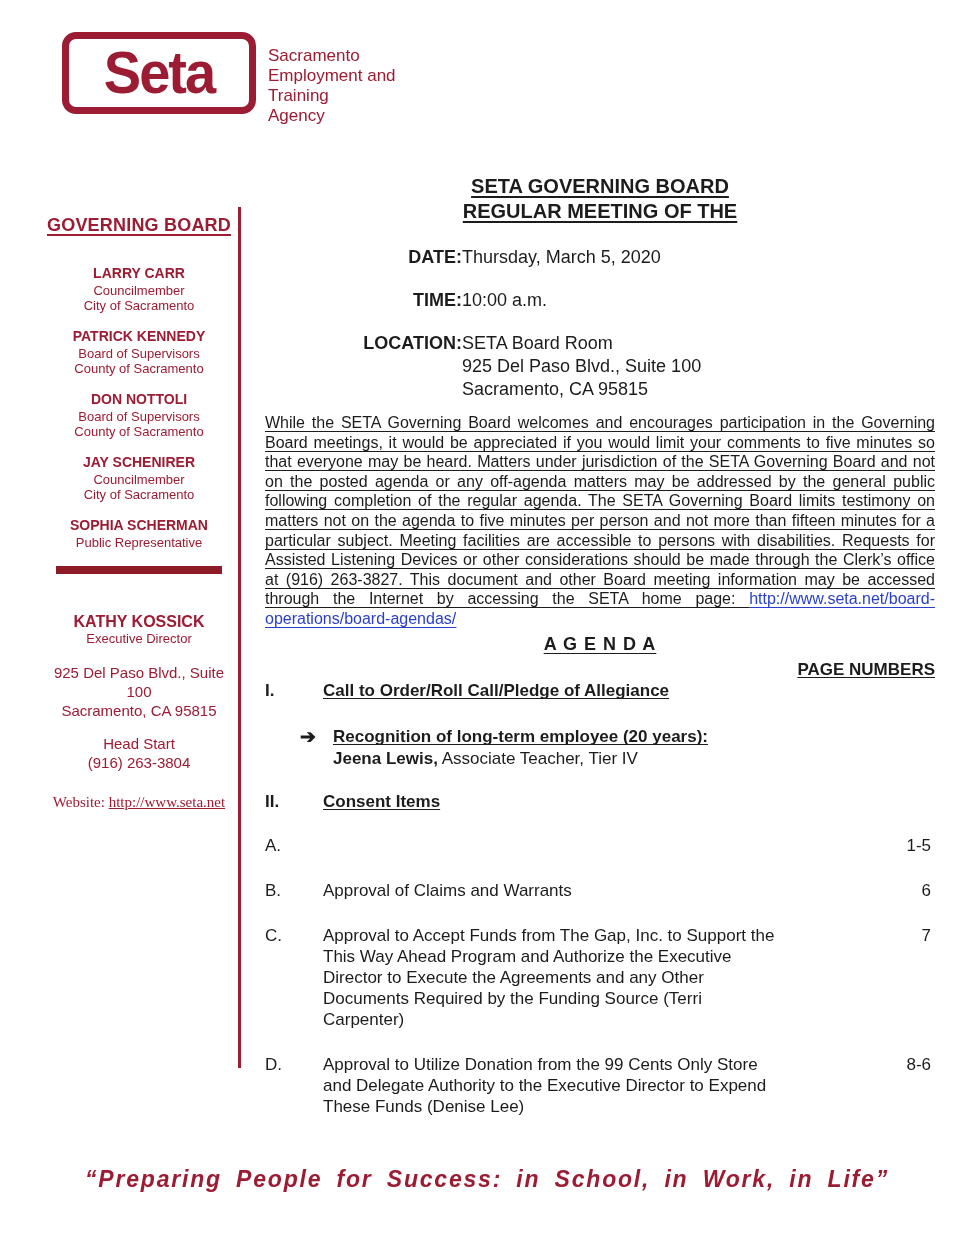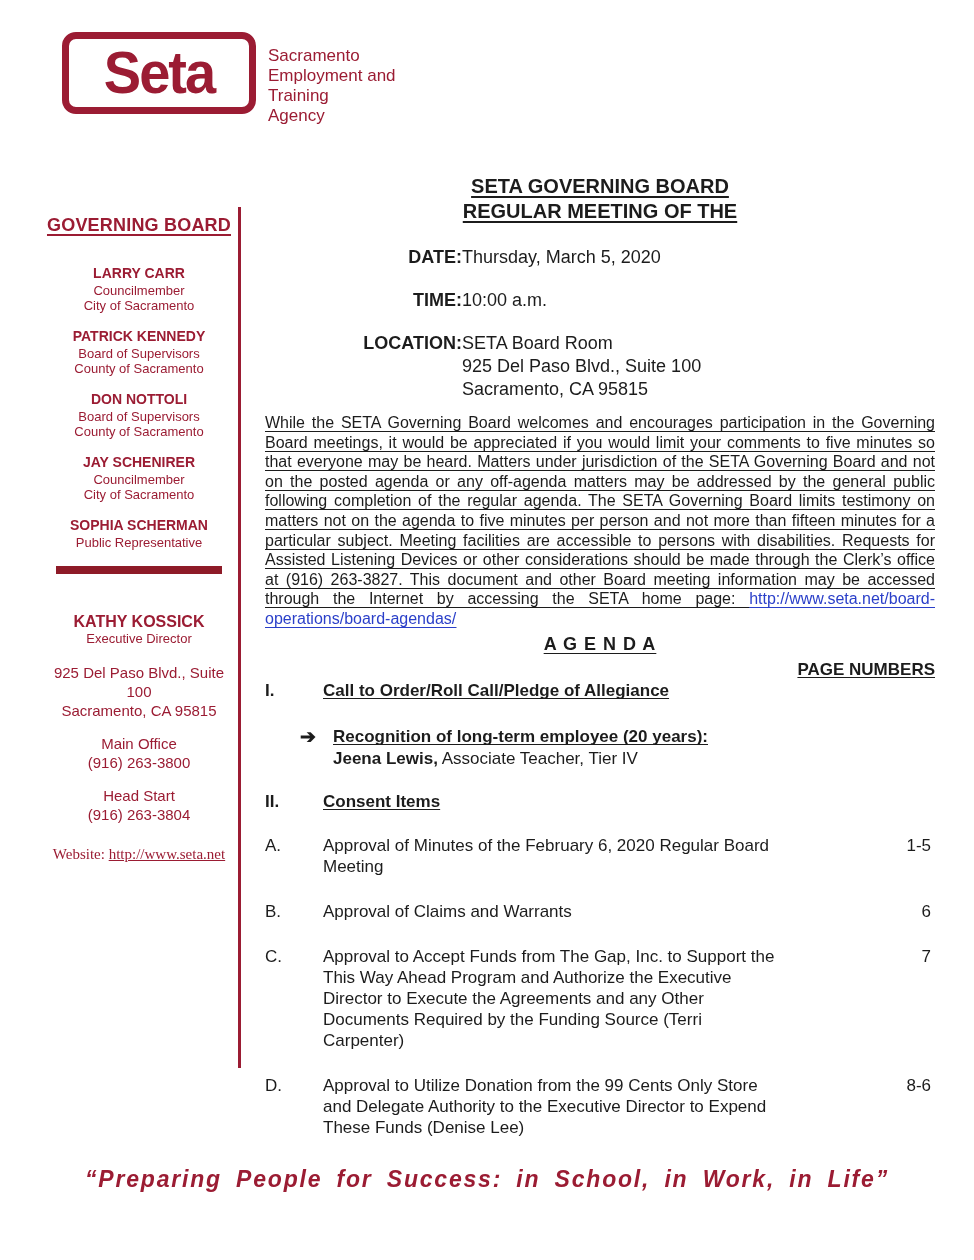--- a/index.html
+++ b/index.html
@@ -149,24 +149,20 @@
     <div class="sb-bar"></div>
     <div class="director">
       <div class="director-name">KATHY KOSSICK</div>
       <div class="director-title">Executive Director</div>
     </div>
     <div class="sb-address">
       <div>925 Del Paso Blvd., Suite 100</div>
       <div>Sacramento, CA 95815</div>
     </div>
     <div class="sb-office">
-      <div>Main Office</div>
-      <div>(916) 263-3800</div>
-    </div>
-    <div class="sb-office">
       <div>Head Start</div>
       <div>(916) 263-3804</div>
     </div>
     <div class="sb-website"><span>Website: </span><a href="#">http://www.seta.net</a></div>
   </aside>
 
   <div class="vrule"></div>
 
   <main class="main">
     <div class="meeting-title">
@@ -212,21 +208,20 @@
     </div>
 
     <div class="roman-item item-2">
       <div class="roman-numeral">II.</div>
       <div class="roman-title">Consent Items</div>
     </div>
 
     <div class="consent-list">
       <div class="consent-item">
         <div class="consent-letter">A.</div>
-        <div class="consent-text">Approval of Minutes of the February 6, 2020 Regular Board Meeting</div>
         <div class="consent-pages">1-5</div>
       </div>
       <div class="consent-item">
         <div class="consent-letter">B.</div>
         <div class="consent-text">Approval of Claims and Warrants</div>
         <div class="consent-pages">6</div>
       </div>
       <div class="consent-item">
         <div class="consent-letter">C.</div>
         <div class="consent-text">Approval to Accept Funds from The Gap, Inc. to Support the This Way Ahead Program and Authorize the Executive Director to Execute the Agreements and any Other Documents Required by the Funding Source (Terri Carpenter)</div>

